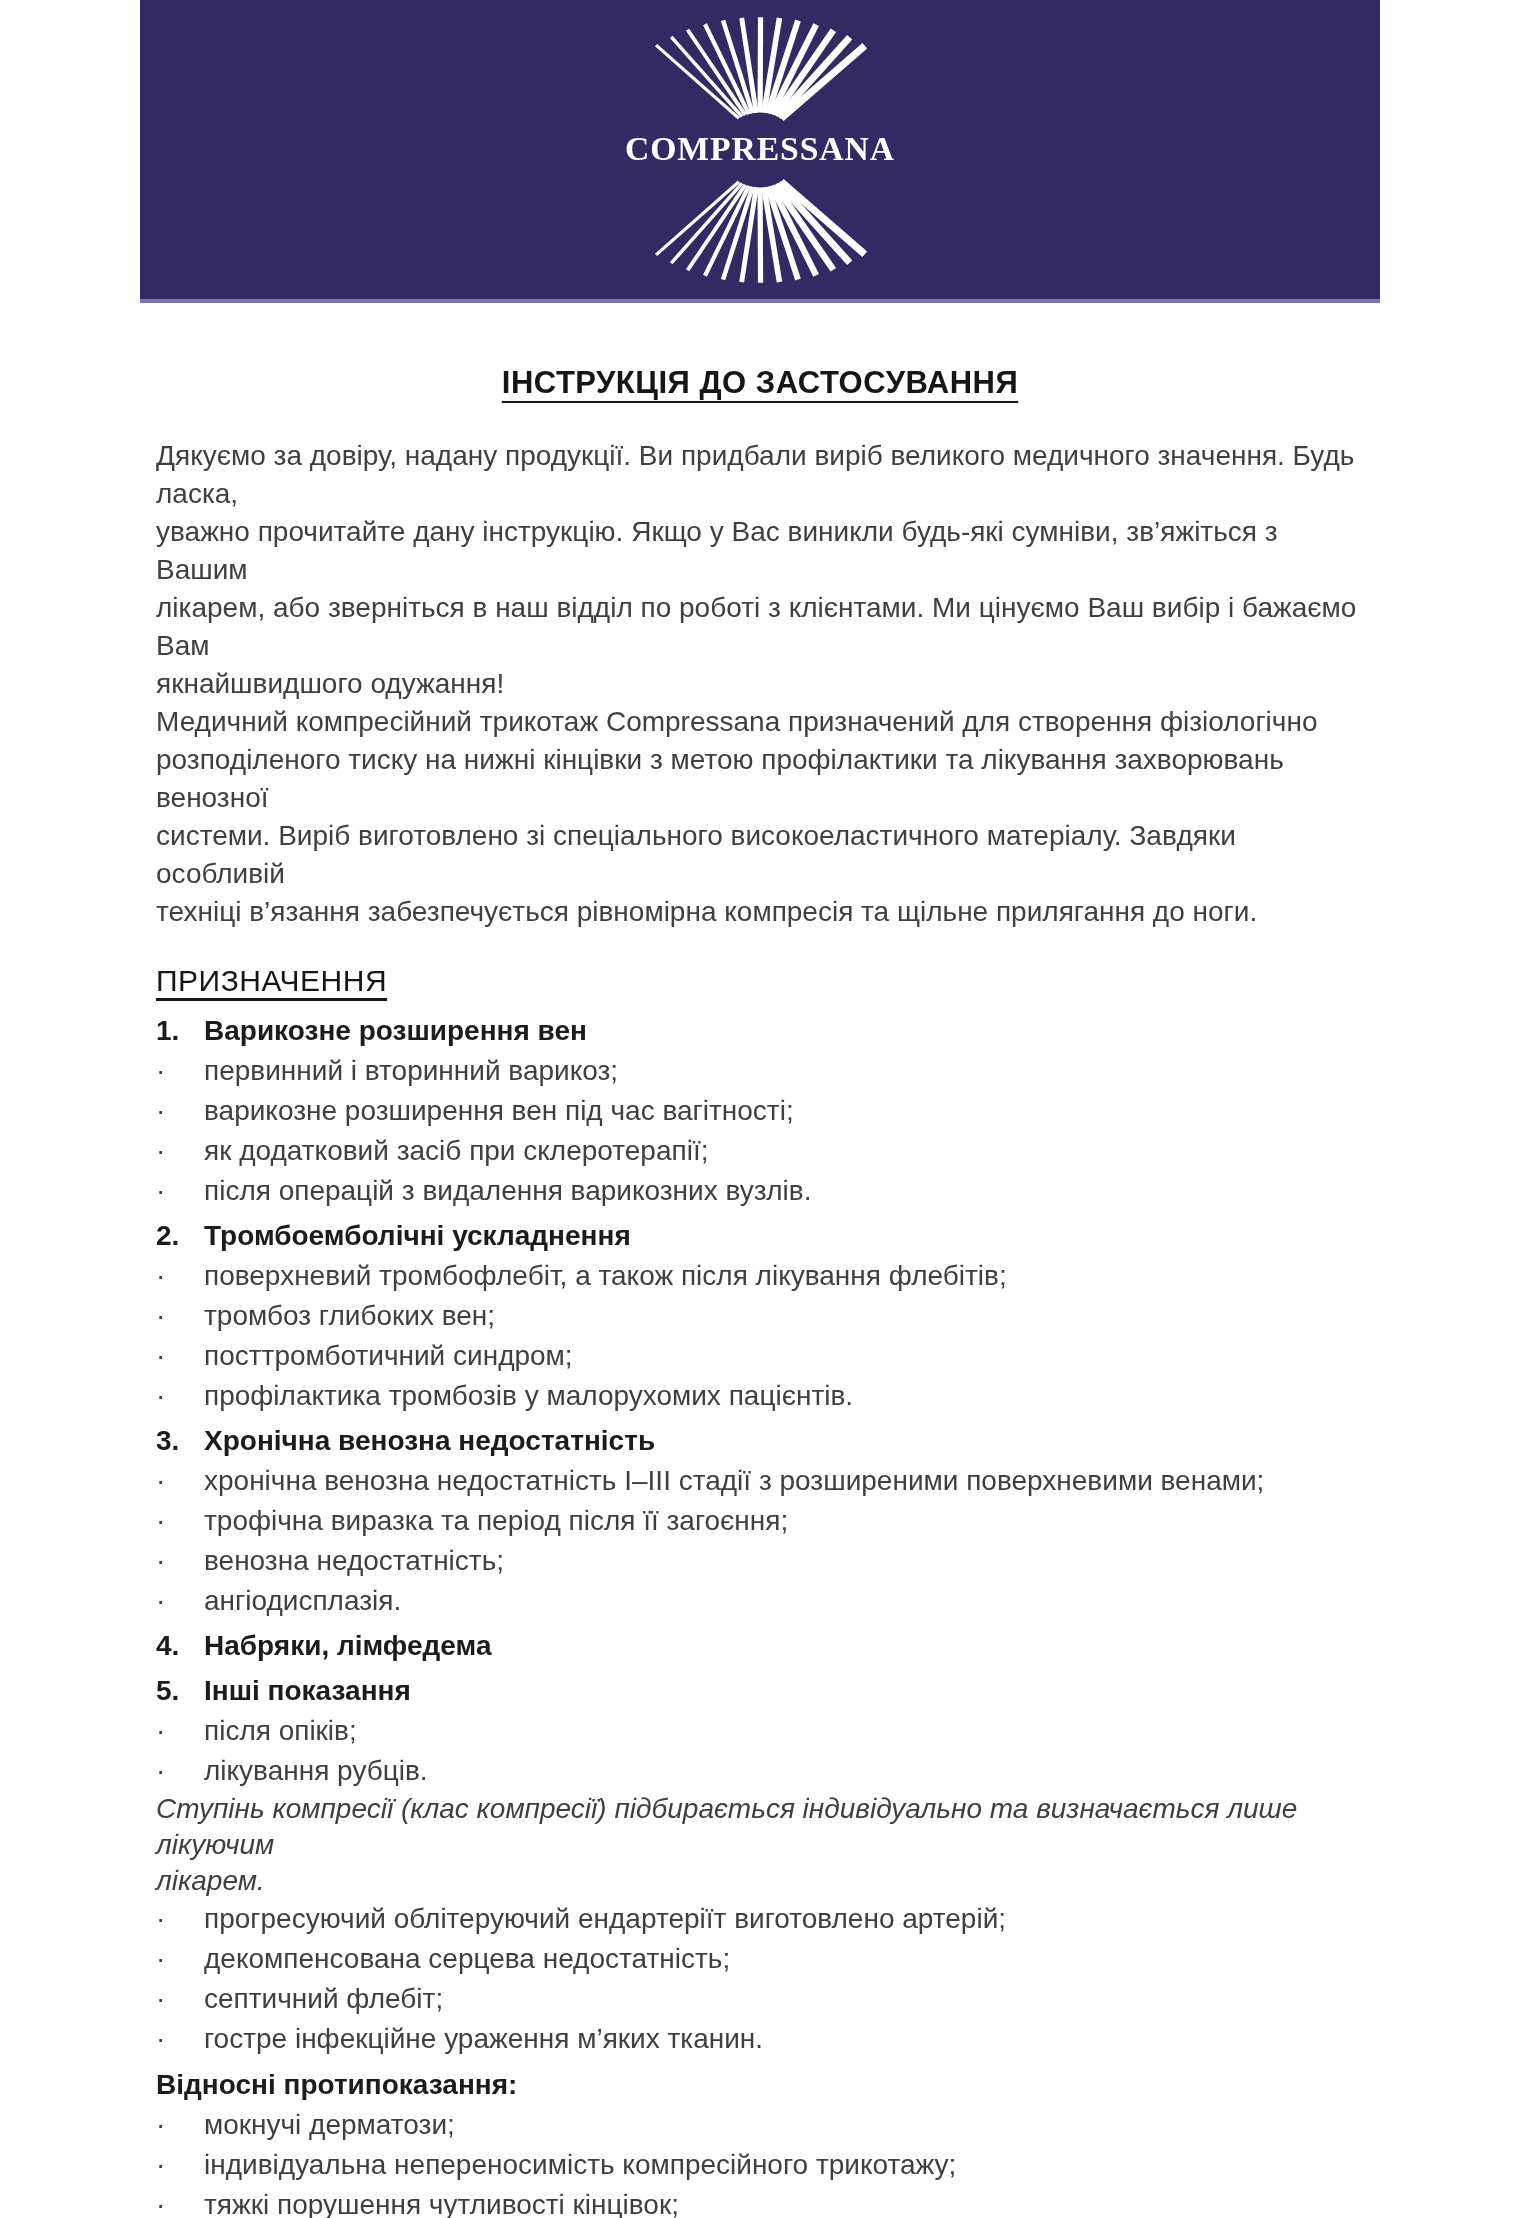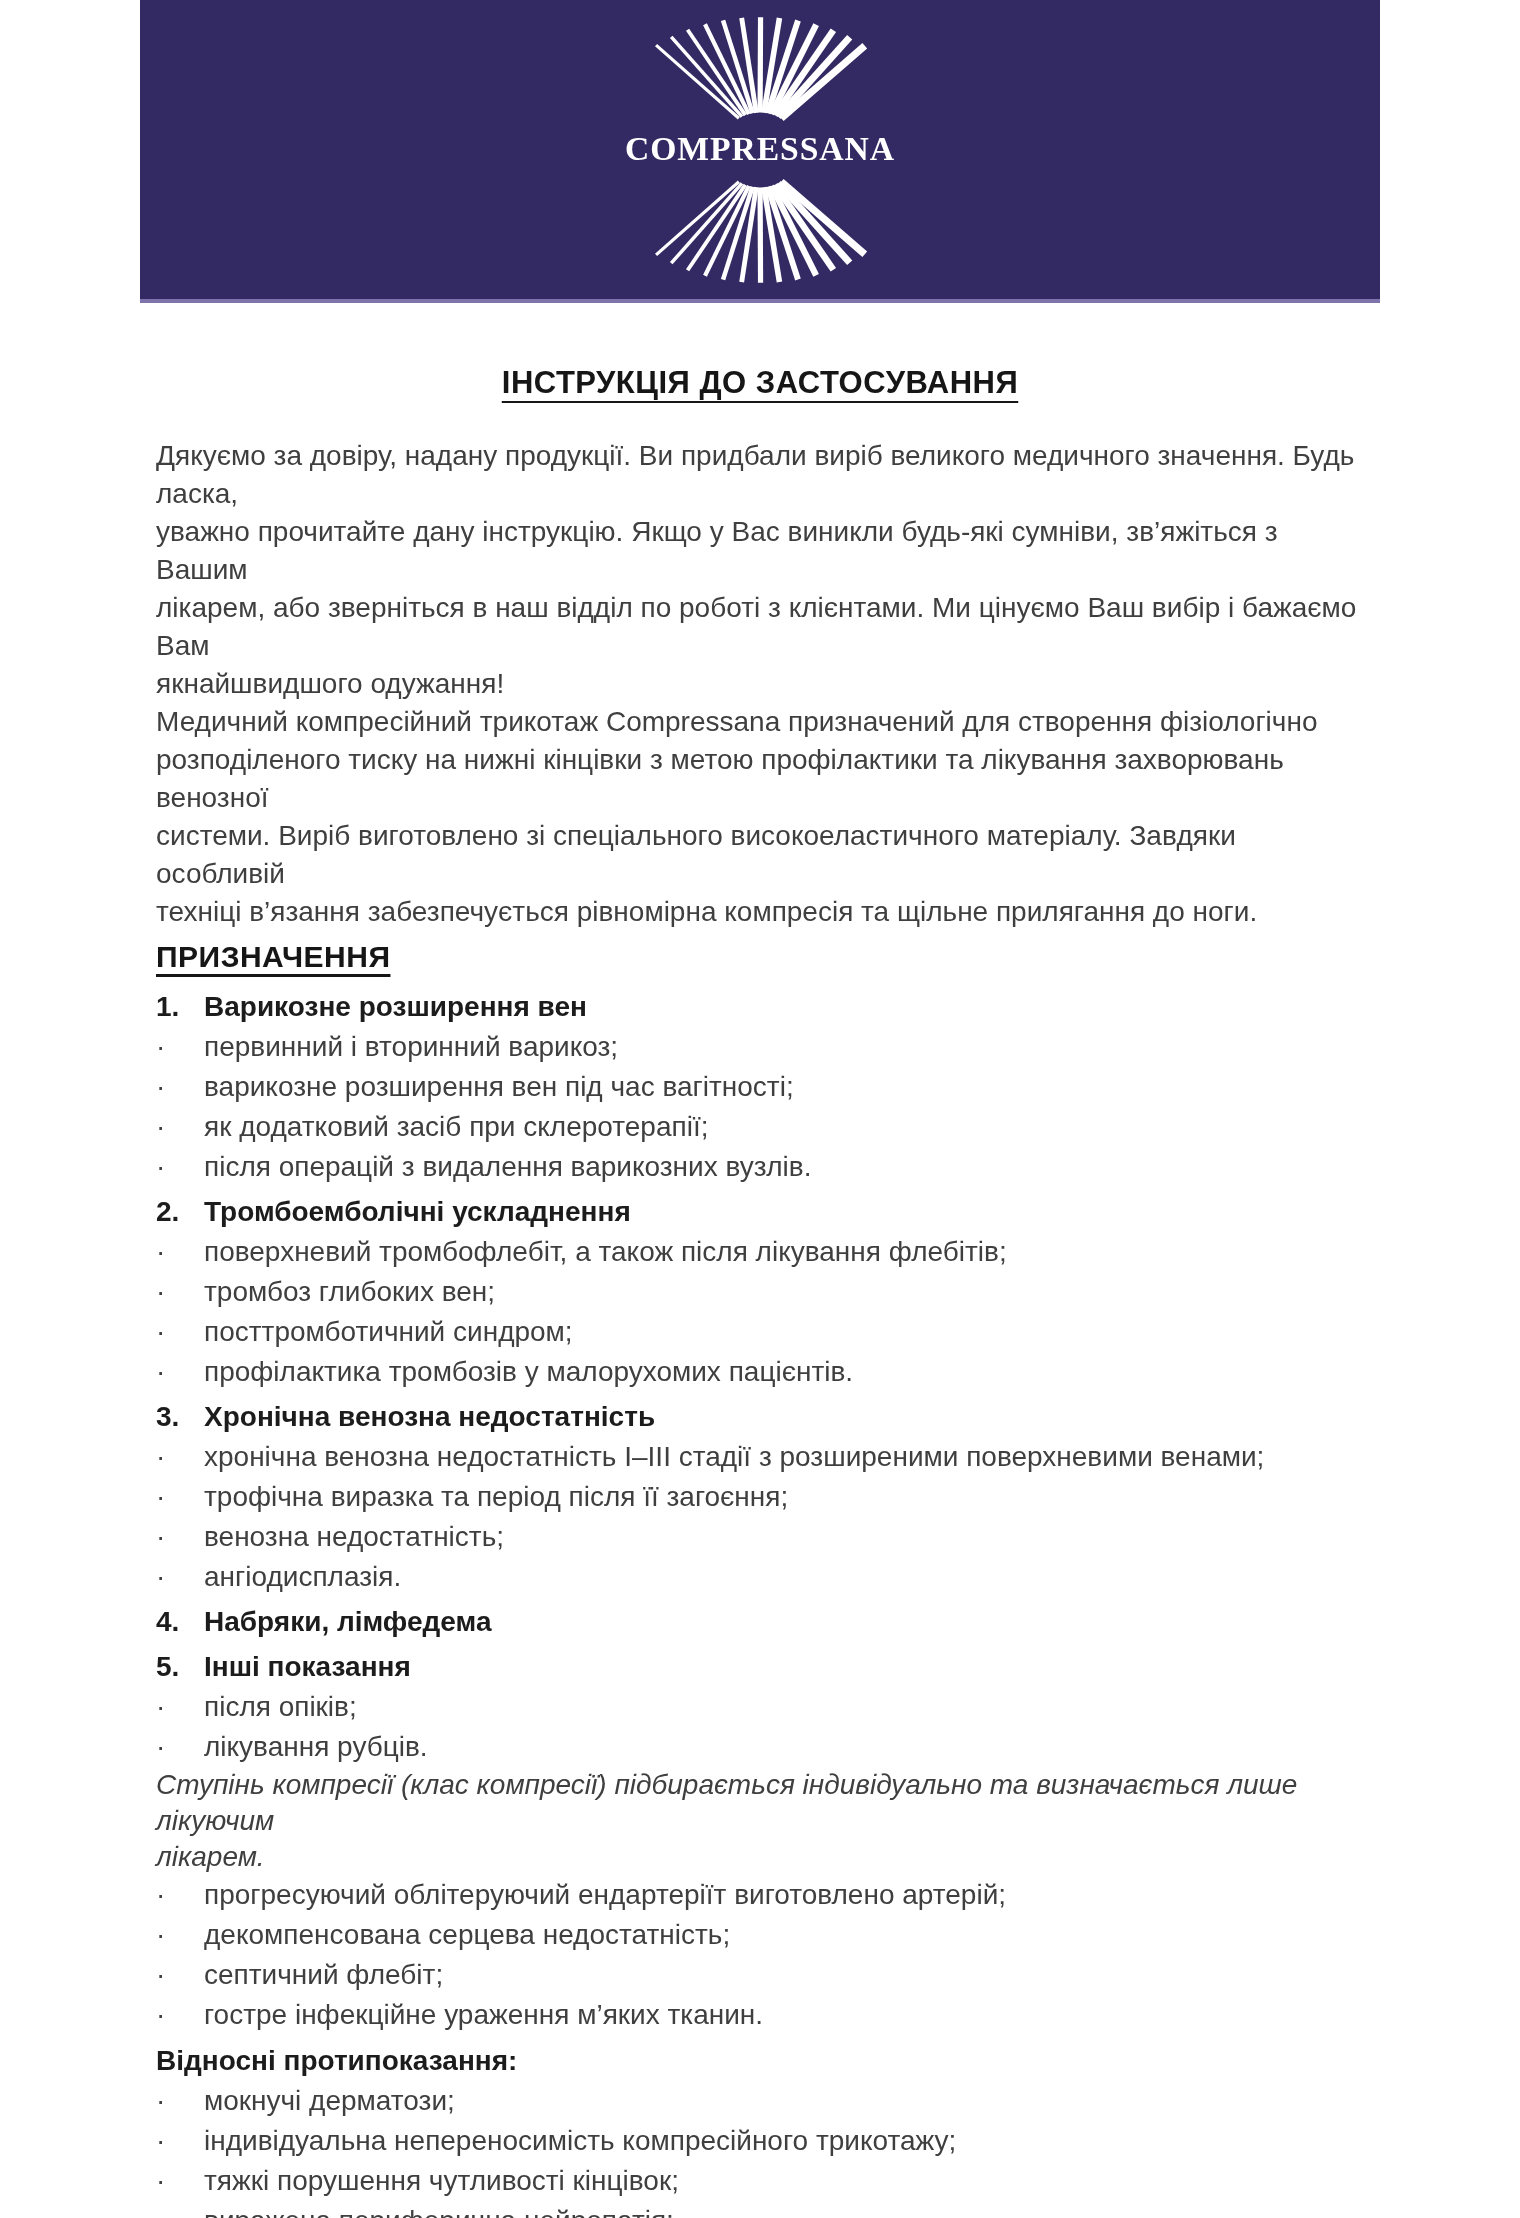--- a/index.html
+++ b/index.html
@@ -24,21 +24,21 @@
   .doc-title {
     margin-top:62px; text-align:center;
     font-size:31px; font-weight:bold; letter-spacing:0.5px; color:#161616;
     text-decoration:underline; text-underline-offset:8px; text-decoration-thickness:2px;
   }
   .para {
     font-size:28px; line-height:38px; white-space:pre-line; color:#3f3f3f;
   }
   .para.first { margin-top:36px; }
   .section-heading {
-    margin-top:4px; font-size:30px; font-weight:bold; color:#161616;
+    margin-top:28px; font-size:30px; font-weight:normal; color:#161616;
     letter-spacing:0.5px; line-height:44px;
     text-decoration:underline; text-underline-offset:7px; text-decoration-thickness:2.5px;
   }
   .row { display:flex; font-size:28px; line-height:40px; }
   .row .mark { width:48px; flex:none; }
   .row .txt  { flex:1; }
   .row.num { margin-top:5px; }
   .row.num .mark, .row.num .txt { font-weight:bold; color:#1c1c1c; }
   .row.first-of-list { margin-top:8px; }
   .bullet-mark { color:#3f3f3f; }

